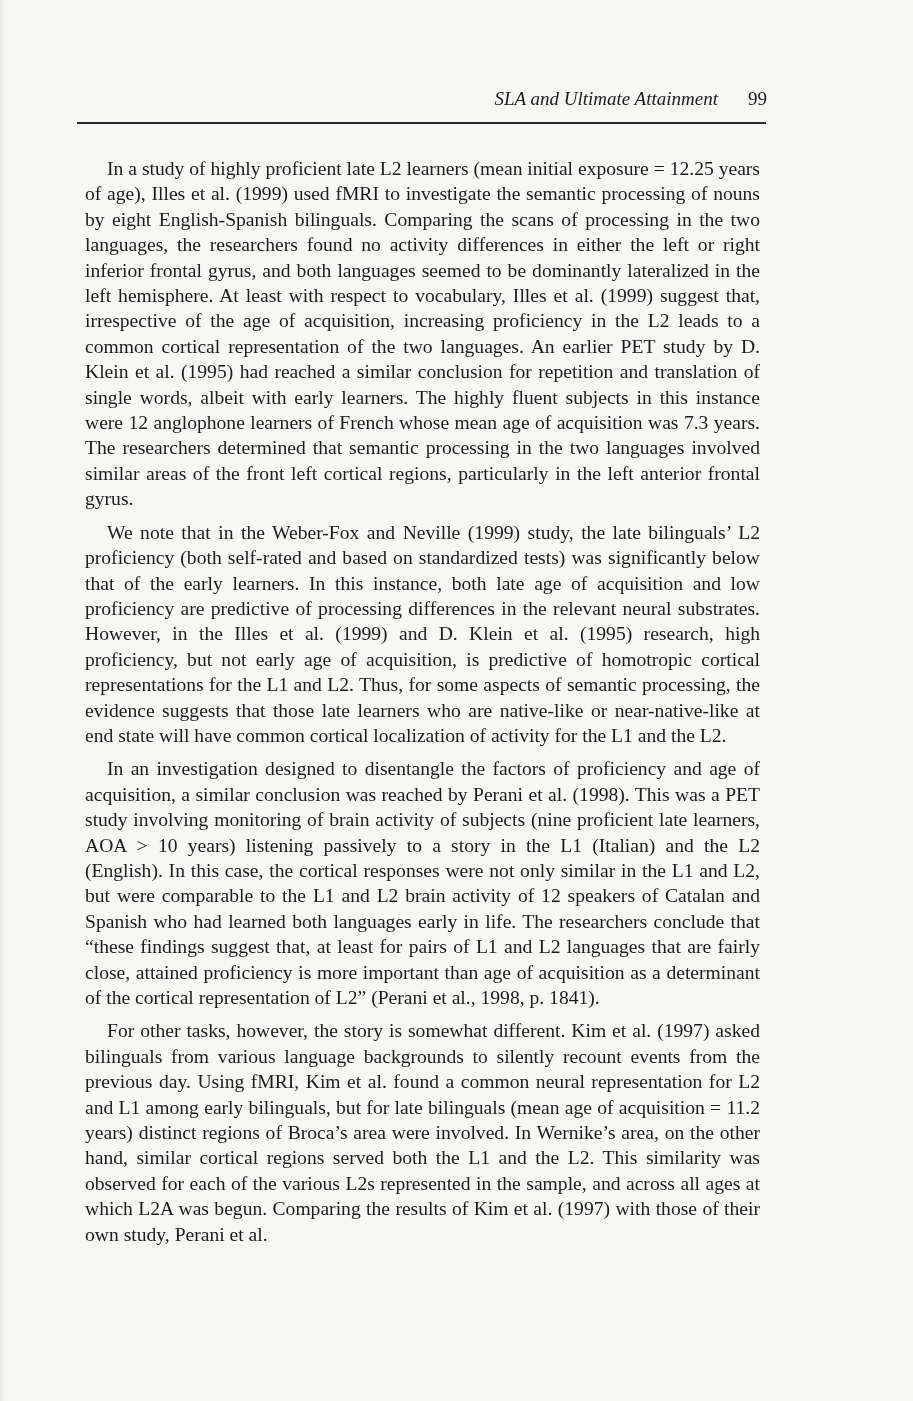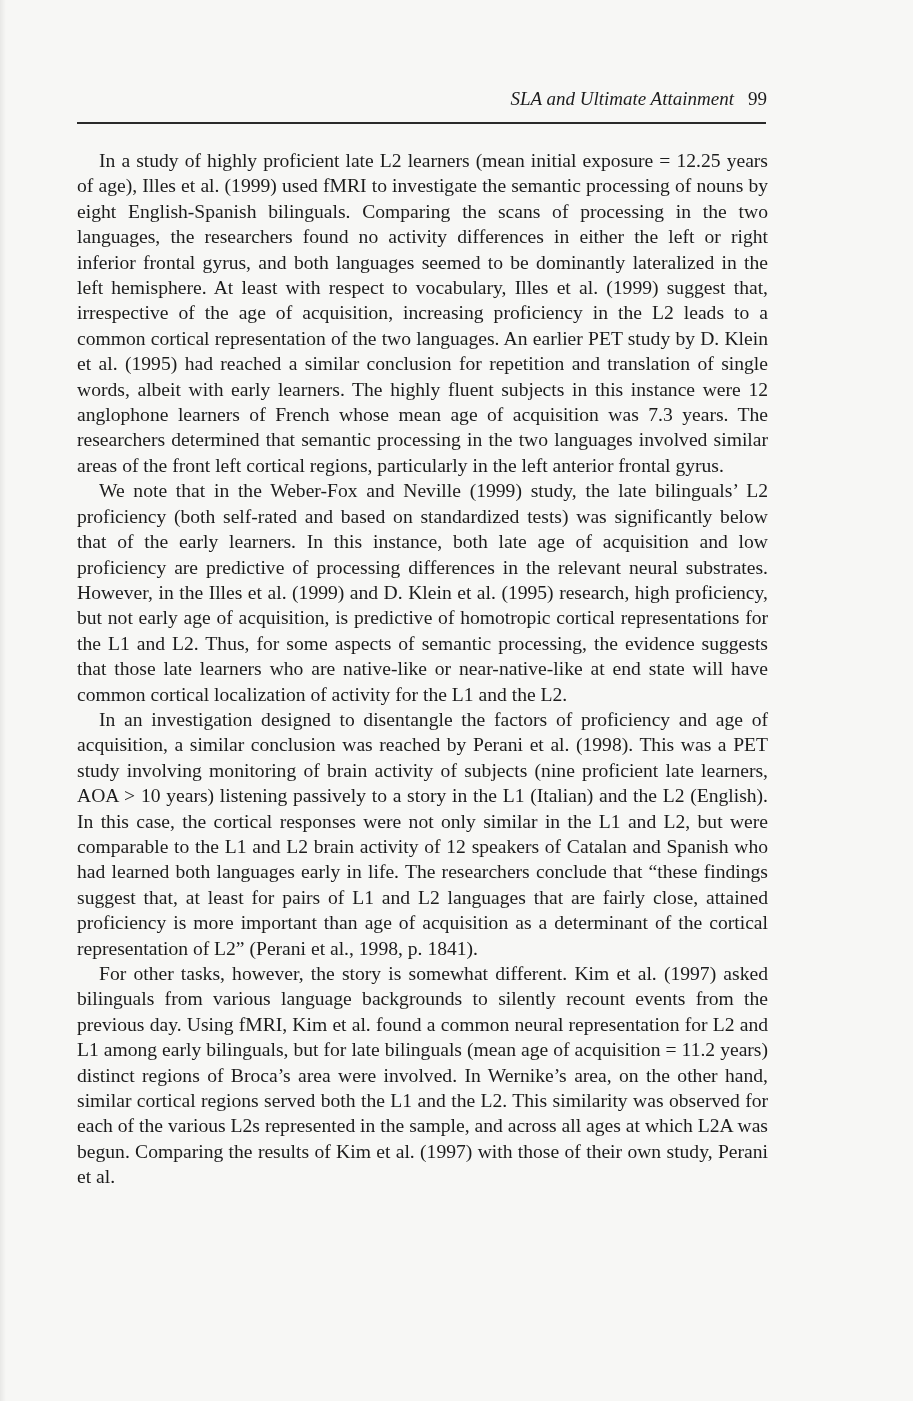--- a/index.html
+++ b/index.html
@@ -29,42 +29,42 @@
       height: 30px;
       font-size: 19px;
       text-align: right;
       white-space: nowrap;
     }
     .running-head .title {
       font-style: italic;
       margin-left: 9px;
     }
     .running-head .folio {
-      margin-left: 14px;
+      margin-left: 30px;
     }
     .head-rule {
       position: absolute;
       left: 77px;
       top: 122px;
       width: 689px;
       height: 0;
       border-top: 2px solid #2a2a2a;
     }
     .body-text {
       position: absolute;
       left: 77px;
       top: 148px;
       width: 691px;
       font-size: 19.6px;
       line-height: 25.4px;
       text-align: justify;
       hyphens: manual;
     }
     .body-text p {
-      margin: 0;
+      margin: 8px;
       text-indent: 22px;
     }
   </style>
 </head>
 <body>
 
 <div class="page-shadow-left"></div>
 
 <div class="running-head">
   <span class="title">SLA and Ultimate Attainment</span><span class="folio">99</span>

